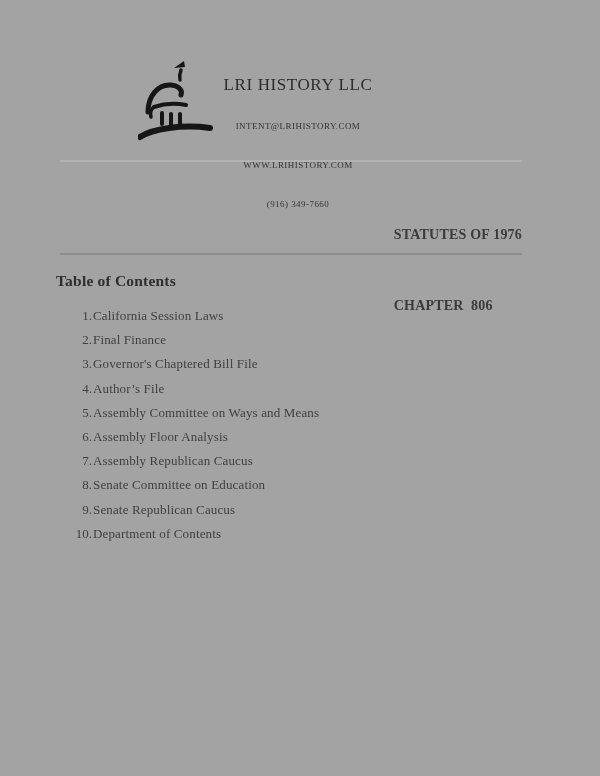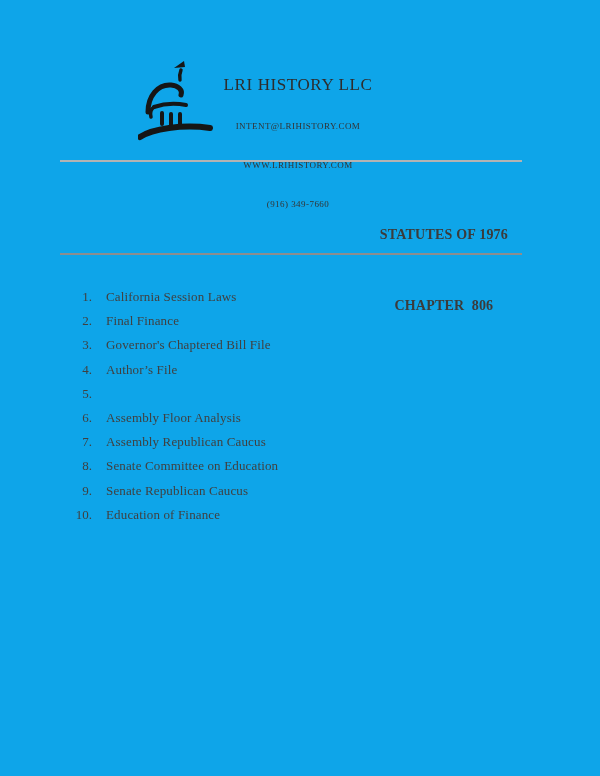--- a/index.html
+++ b/index.html
@@ -2,21 +2,21 @@
 <html><head>
 <meta charset="utf-8">
 <style>
   * { margin: 0; padding: 0; box-sizing: border-box; }
   html, body { background: #e8e8e8; }
   .page {
     position: relative;
     width: 600px;
     height: 776px;
     margin: 0 auto;
-    background: #0ea5e9;
+    background: #a3a3a3;
     font-family: "Liberation Serif", serif;
     color: #3a3a3a;
     overflow: hidden;
   }
   .logo {
     position: absolute;
     left: 138px;
     top: 60px;
     width: 80px;
     height: 84px;
@@ -44,23 +44,23 @@
   .contact-block { margin-top: 5px; }
   .rule {
     position: absolute;
     left: 60px;
     width: 462px;
   }
   .rule-top { top: 160px; height: 2px; background: #b3b3b3; }
   .rule-bottom { top: 253px; height: 1.5px; background: #8d8d8d; }
   .doc-info {
     position: absolute;
-    right: 92px;
+    right: 78px;
     top: 176px;
-    text-align: center;
+    text-align: left;
     font-weight: bold;
     font-size: 14px;
     line-height: 23.5px;
     letter-spacing: 0.2px;
     color: #3b3b3b;
     white-space: pre;
   }
   .toc {
     position: absolute;
     left: 56px;
@@ -84,21 +84,21 @@
     display: flex;
     height: 24.2px;
     align-items: center;
   }
   .toc-num {
     width: 36px;
     text-align: right;
     flex: 0 0 auto;
   }
   .toc-label {
-    margin-left: 14px;
+    margin-left: 1px;
     letter-spacing: 0.15px;
   }
 </style>
 </head>
 <body>
 
 <div class="page">
 
   <div class="logo">
     <svg viewBox="0 0 80 84" width="80" height="84" xmlns="http://www.w3.org/2000/svg">
@@ -134,56 +134,58 @@
 
   <div class="rule rule-top"></div>
   <div class="rule rule-bottom"></div>
 
   <div class="doc-info">
     <div>STATUTES OF 1976</div>
     <div>CHAPTER  806</div>
   </div>
 
   <div class="toc">
+    <div class="toc-title">Table of Contents</div>
     <ol class="toc-list">
       <li class="toc-item">
         <span class="toc-num">1.</span>
         <span class="toc-label">California Session Laws</span>
       </li>
       <li class="toc-item">
         <span class="toc-num">2.</span>
         <span class="toc-label">Final Finance</span>
       </li>
       <li class="toc-item">
         <span class="toc-num">3.</span>
         <span class="toc-label">Governor's Chaptered Bill File</span>
       </li>
       <li class="toc-item">
         <span class="toc-num">4.</span>
         <span class="toc-label">Author’s File</span>
       </li>
       <li class="toc-item">
         <span class="toc-num">5.</span>
+        <span class="toc-label">Assembly Committee on Ways and Means</span>
       </li>
       <li class="toc-item">
         <span class="toc-num">6.</span>
         <span class="toc-label">Assembly Floor Analysis</span>
       </li>
       <li class="toc-item">
         <span class="toc-num">7.</span>
         <span class="toc-label">Assembly Republican Caucus</span>
       </li>
       <li class="toc-item">
         <span class="toc-num">8.</span>
         <span class="toc-label">Senate Committee on Education</span>
       </li>
       <li class="toc-item">
         <span class="toc-num">9.</span>
         <span class="toc-label">Senate Republican Caucus</span>
       </li>
       <li class="toc-item">
         <span class="toc-num">10.</span>
-        <span class="toc-label">Education of Finance</span>
+        <span class="toc-label">Department of Contents</span>
       </li>
     </ol>
   </div>
 
 </div>
 
 </body></html>

